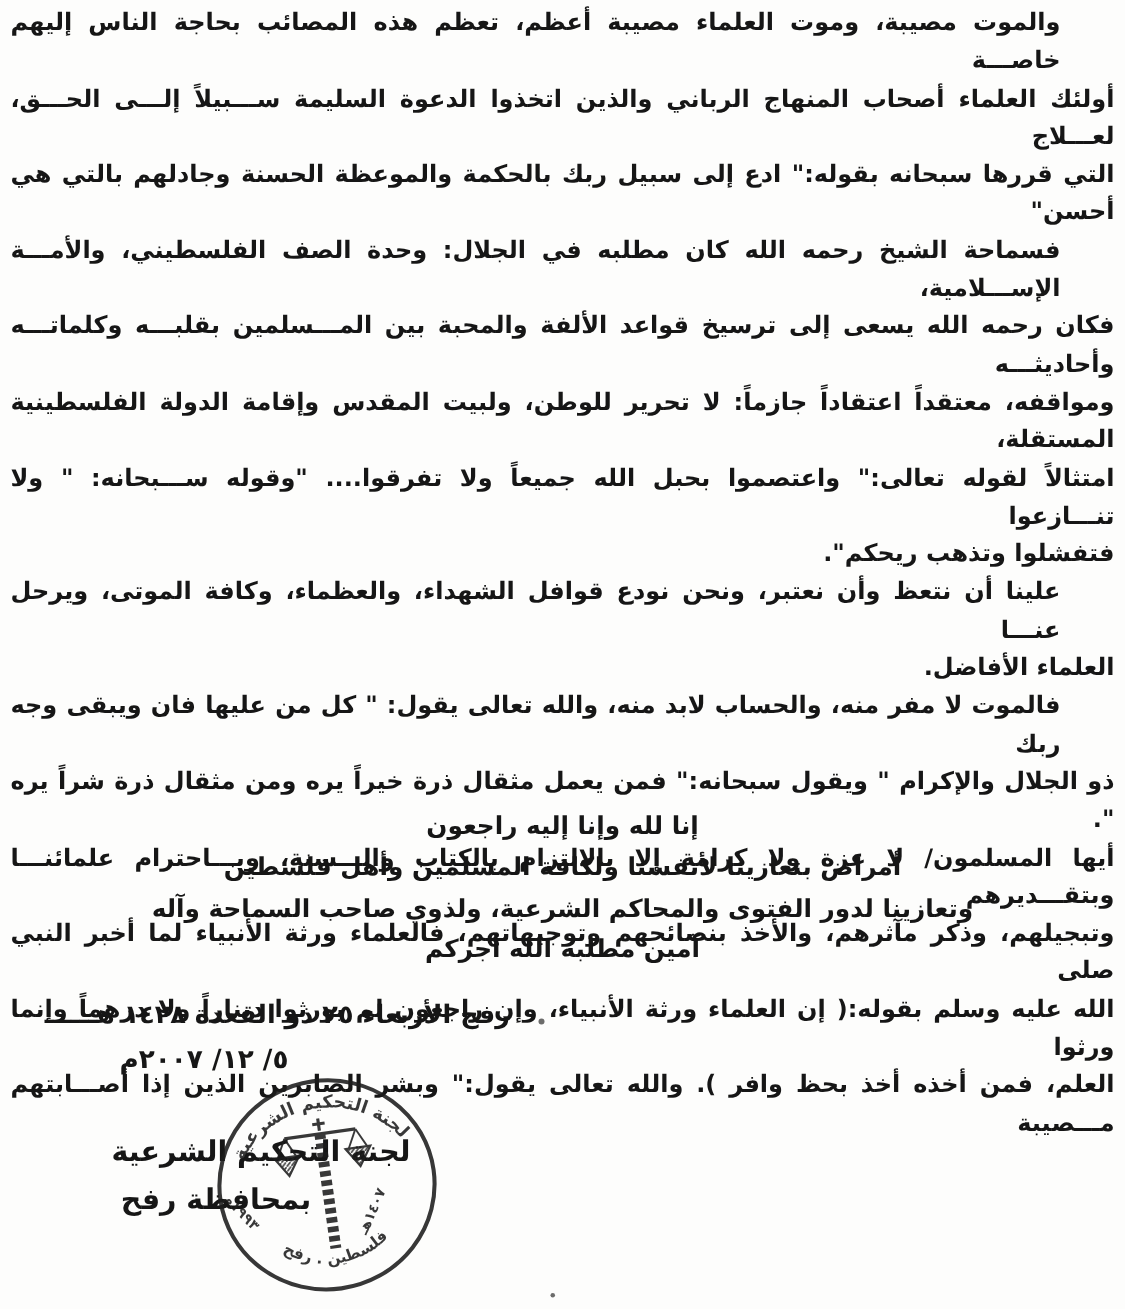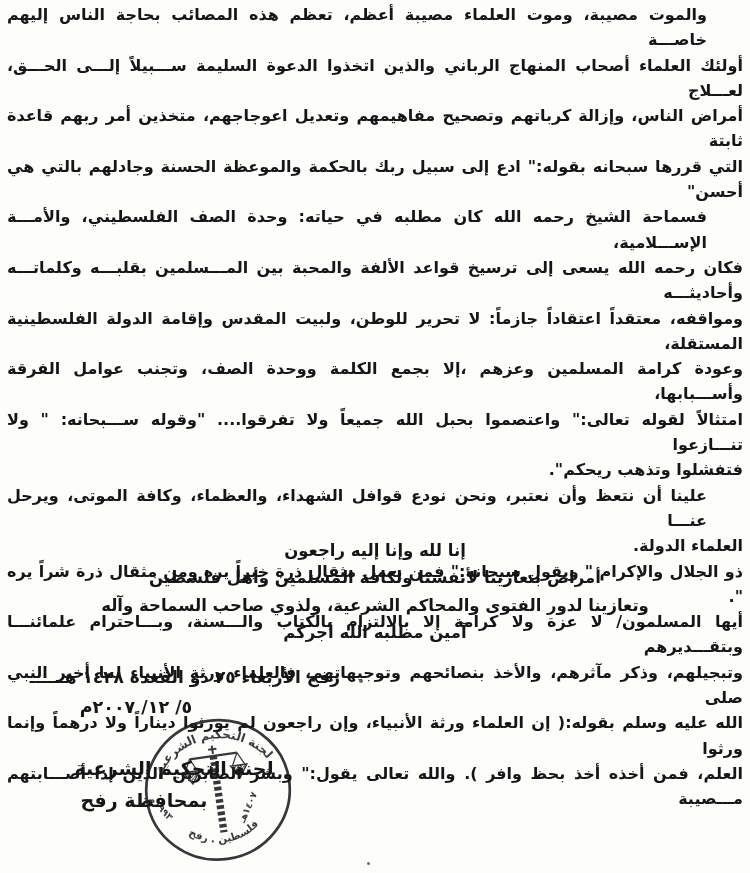--- a/index.html
+++ b/index.html
@@ -53,30 +53,29 @@
   .speck-2{left:367px;top:862px;width:3px;height:3px;}
 </style>
 </head>
 <body>
 
 <div class="page">
 
   <div class="body-text">
     <div class="ln fill ind">والموت مصيبة، وموت العلماء مصيبة أعظم، تعظم هذه المصائب بحاجة الناس إليهم خاصـــة</div>
     <div class="ln fill">أولئك العلماء أصحاب المنهاج الرباني والذين اتخذوا الدعوة السليمة ســـبيلاً إلـــى الحـــق، لعـــلاج</div>
-    <div class="ln fill">أمراض الناس، وإزالة كرباتهم وتصحيح مفاهيمهم وتعديل اعوجاجهم، متخذين أمر ربهم قاعدة ثابتة</div>
     <div class="ln fill">التي قررها سبحانه بقوله:" ادع إلى سبيل ربك بالحكمة والموعظة الحسنة وجادلهم بالتي هي أحسن"</div>
-    <div class="ln fill ind">فسماحة الشيخ رحمه الله كان مطلبه في حياته: وحدة الصف الفلسطيني، والأمـــة الإســـلامية،</div>
+    <div class="ln fill ind">فسماحة الشيخ رحمه الله كان مطلبه في الجلال: وحدة الصف الفلسطيني، والأمـــة الإســـلامية،</div>
     <div class="ln fill">فكان رحمه الله يسعى إلى ترسيخ قواعد الألفة والمحبة بين المـــسلمين بقلبـــه وكلماتـــه وأحاديثـــه</div>
     <div class="ln fill">ومواقفه، معتقداً اعتقاداً جازماً: لا تحرير للوطن، ولبيت المقدس وإقامة الدولة الفلسطينية المستقلة،</div>
-    <div class="ln fill">وعودة كرامة المسلمين وعزهم ،إلا بجمع الكلمة ووحدة الصف، وتجنب عوامل الفرقة وأســـبابها،</div>
     <div class="ln fill">امتثالاً لقوله تعالى:" واعتصموا بحبل الله جميعاً ولا تفرقوا.... "وقوله ســـبحانه: " ولا تنـــازعوا</div>
     <div class="ln short">فتفشلوا وتذهب ريحكم".</div>
     <div class="ln fill ind">علينا أن نتعظ وأن نعتبر، ونحن نودع قوافل الشهداء، والعظماء، وكافة الموتى، ويرحل عنـــا</div>
-    <div class="ln short">العلماء الدولة.</div>
+    <div class="ln short">العلماء الأفاضل.</div>
+    <div class="ln fill ind">فالموت لا مفر منه، والحساب لابد منه، والله تعالى يقول: " كل من عليها فان ويبقى وجه ربك</div>
     <div class="ln fill">ذو الجلال والإكرام " ويقول سبحانه:" فمن يعمل مثقال ذرة خيراً يره ومن مثقال ذرة شراً يره ".</div>
     <div class="ln fill">أيها المسلمون/ لا عزة ولا كرامة إلا بالالتزام بالكتاب والـــسنة، وبـــاحترام علمائنـــا وبتقـــديرهم</div>
     <div class="ln fill">وتبجيلهم، وذكر مآثرهم، والأخذ بنصائحهم وتوجيهاتهم، فالعلماء ورثة الأنبياء لما أخبر النبي صلى</div>
     <div class="ln fill">الله عليه وسلم بقوله:( إن العلماء ورثة الأنبياء، وإن راجعون لم يورثوا ديناراً ولا درهماً وإنما ورثوا</div>
     <div class="ln fill">العلم، فمن أخذه أخذ بحظ وافر ). والله تعالى يقول:" وبشر الصابرين الذين إذا أصـــابتهم مـــصيبة</div>
 
   </div>
 
   <div class="closing">
     <div class="cln">إنا لله وإنا إليه راجعون</div>

